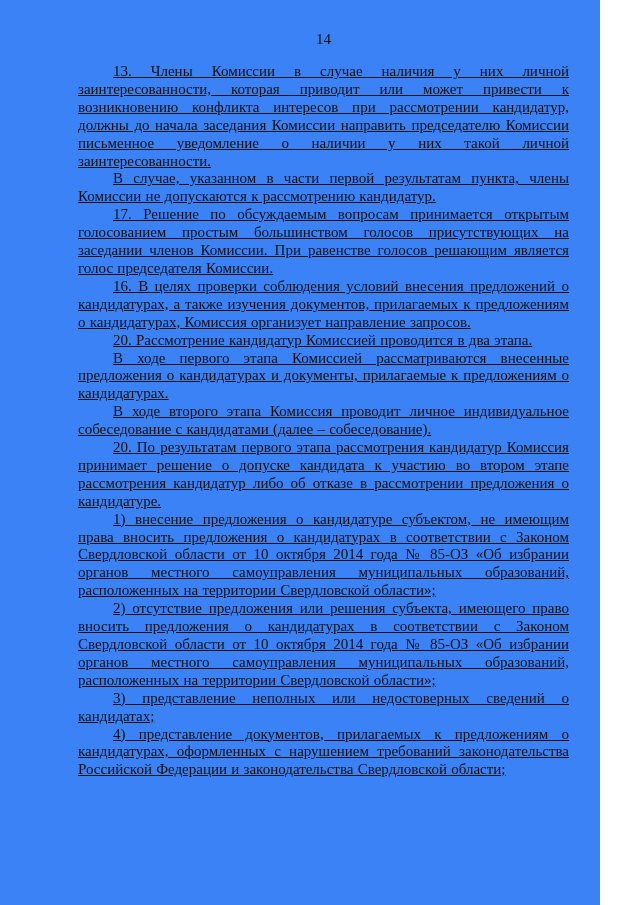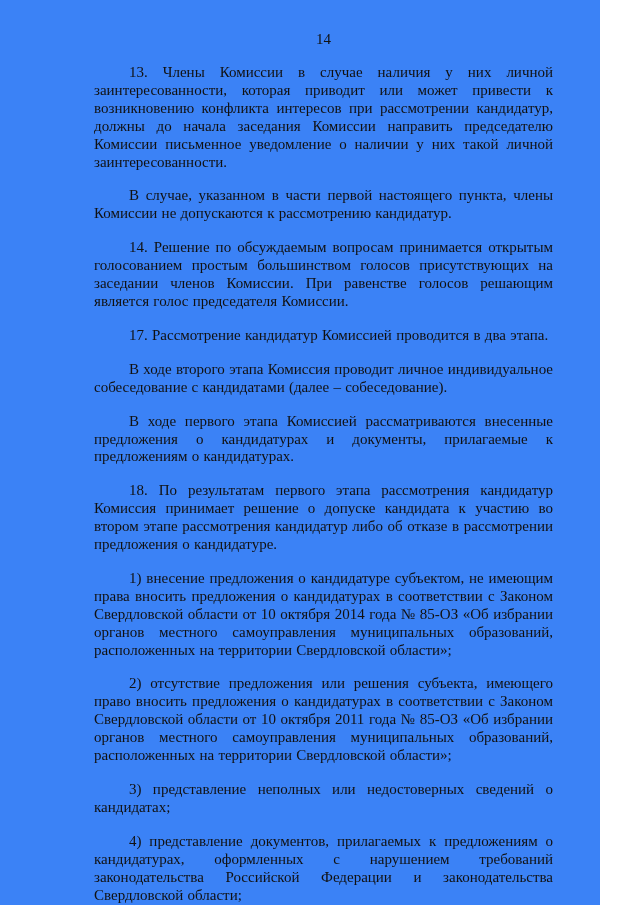--- a/index.html
+++ b/index.html
@@ -26,37 +26,39 @@
     font-size: 15px;
     line-height: 18px;
     margin-bottom: 15px;
   }
   .body-text {
     font-size: 15px;
     line-height: 17.9px;
     text-align: justify;
   }
   .body-text p {
-    margin: 16px;
+    margin: 0;
     padding: 0;
     text-indent: 35px;
     word-spacing: 0.5px;
+    text-decoration: underline;
   }
 </style>
 </head>
 <body>
 
 <div class="sheet">
   <div class="page-number">14</div>
   <div class="body-text">
     <p>13. Члены Комиссии в случае наличия у них личной заинтересованности, которая приводит или может привести к возникновению конфликта интересов при рассмотрении кандидатур, должны до начала заседания Комиссии направить председателю Комиссии письменное уведомление о наличии у них такой личной заинтересованности.</p>
-    <p>В случае, указанном в части первой настоящего пункта, члены Комиссии не допускаются к рассмотрению кандидатур.</p>
-    <p>14. Решение по обсуждаемым вопросам принимается открытым голосованием простым большинством голосов присутствующих на заседании членов Комиссии. При равенстве голосов решающим является голос председателя Комиссии.</p>
-    <p>17. Рассмотрение кандидатур Комиссией проводится в два этапа.</p>
+    <p>В случае, указанном в части первой результатам пункта, члены Комиссии не допускаются к рассмотрению кандидатур.</p>
+    <p>17. Решение по обсуждаемым вопросам принимается открытым голосованием простым большинством голосов присутствующих на заседании членов Комиссии. При равенстве голосов решающим является голос председателя Комиссии.</p>
+    <p>16. В целях проверки соблюдения условий внесения предложений о кандидатурах, а также изучения документов, прилагаемых к предложениям о кандидатурах, Комиссия организует направление запросов.</p>
+    <p>20. Рассмотрение кандидатур Комиссией проводится в два этапа.</p>
+    <p>В ходе первого этапа Комиссией рассматриваются внесенные предложения о кандидатурах и документы, прилагаемые к предложениям о кандидатурах.</p>
     <p>В ходе второго этапа Комиссия проводит личное индивидуальное собеседование с кандидатами (далее – собеседование).</p>
-    <p>В ходе первого этапа Комиссией рассматриваются внесенные предложения о кандидатурах и документы, прилагаемые к предложениям о кандидатурах.</p>
-    <p>18. По результатам первого этапа рассмотрения кандидатур Комиссия принимает решение о допуске кандидата к участию во втором этапе рассмотрения кандидатур либо об отказе в рассмотрении предложения о кандидатуре.</p>
+    <p>20. По результатам первого этапа рассмотрения кандидатур Комиссия принимает решение о допуске кандидата к участию во втором этапе рассмотрения кандидатур либо об отказе в рассмотрении предложения о кандидатуре.</p>
     <p>1) внесение предложения о кандидатуре субъектом, не имеющим права вносить предложения о кандидатурах в соответствии с Законом Свердловской области от 10 октября 2014 года № 85-ОЗ «Об избрании органов местного самоуправления муниципальных образований, расположенных на территории Свердловской области»;</p>
-    <p>2) отсутствие предложения или решения субъекта, имеющего право вносить предложения о кандидатурах в соответствии с Законом Свердловской области от 10 октября 2011 года № 85-ОЗ «Об избрании органов местного самоуправления муниципальных образований, расположенных на территории Свердловской области»;</p>
+    <p>2) отсутствие предложения или решения субъекта, имеющего право вносить предложения о кандидатурах в соответствии с Законом Свердловской области от 10 октября 2014 года № 85-ОЗ «Об избрании органов местного самоуправления муниципальных образований, расположенных на территории Свердловской области»;</p>
     <p>3) представление неполных или недостоверных сведений о кандидатах;</p>
     <p>4) представление документов, прилагаемых к предложениям о кандидатурах, оформленных с нарушением требований законодательства Российской Федерации и законодательства Свердловской области;</p>
   </div>
 </div>
 
 </body></html>

